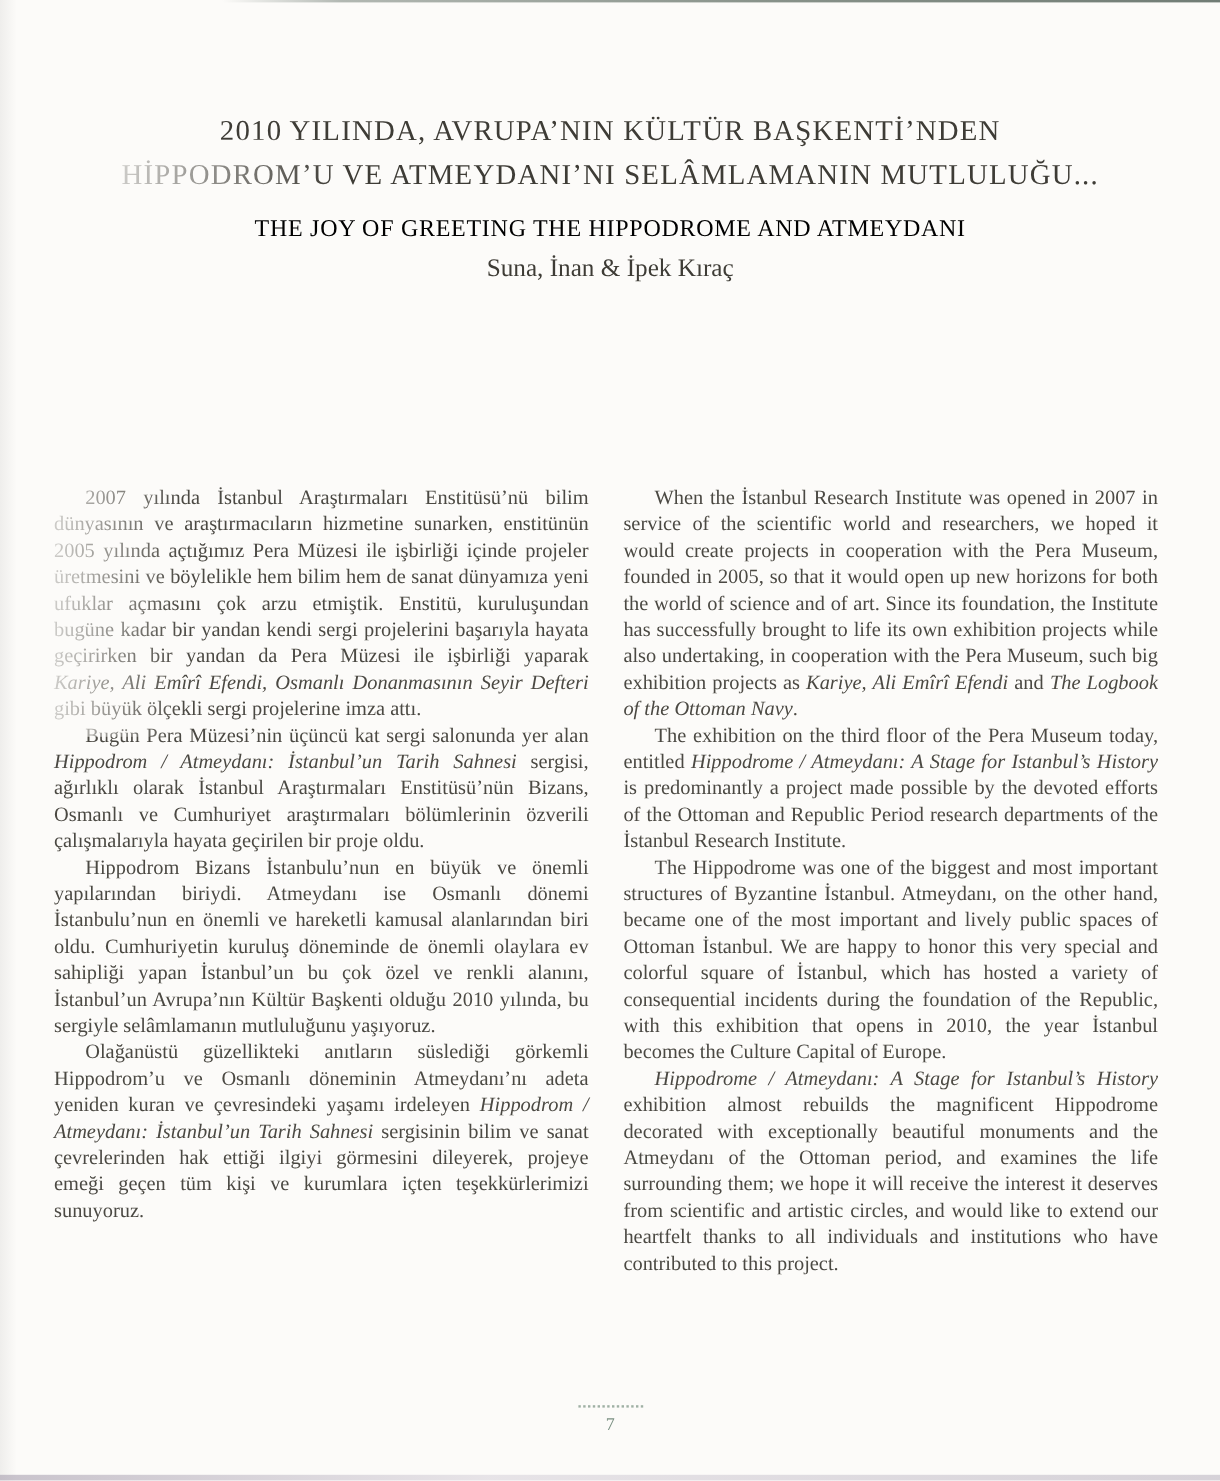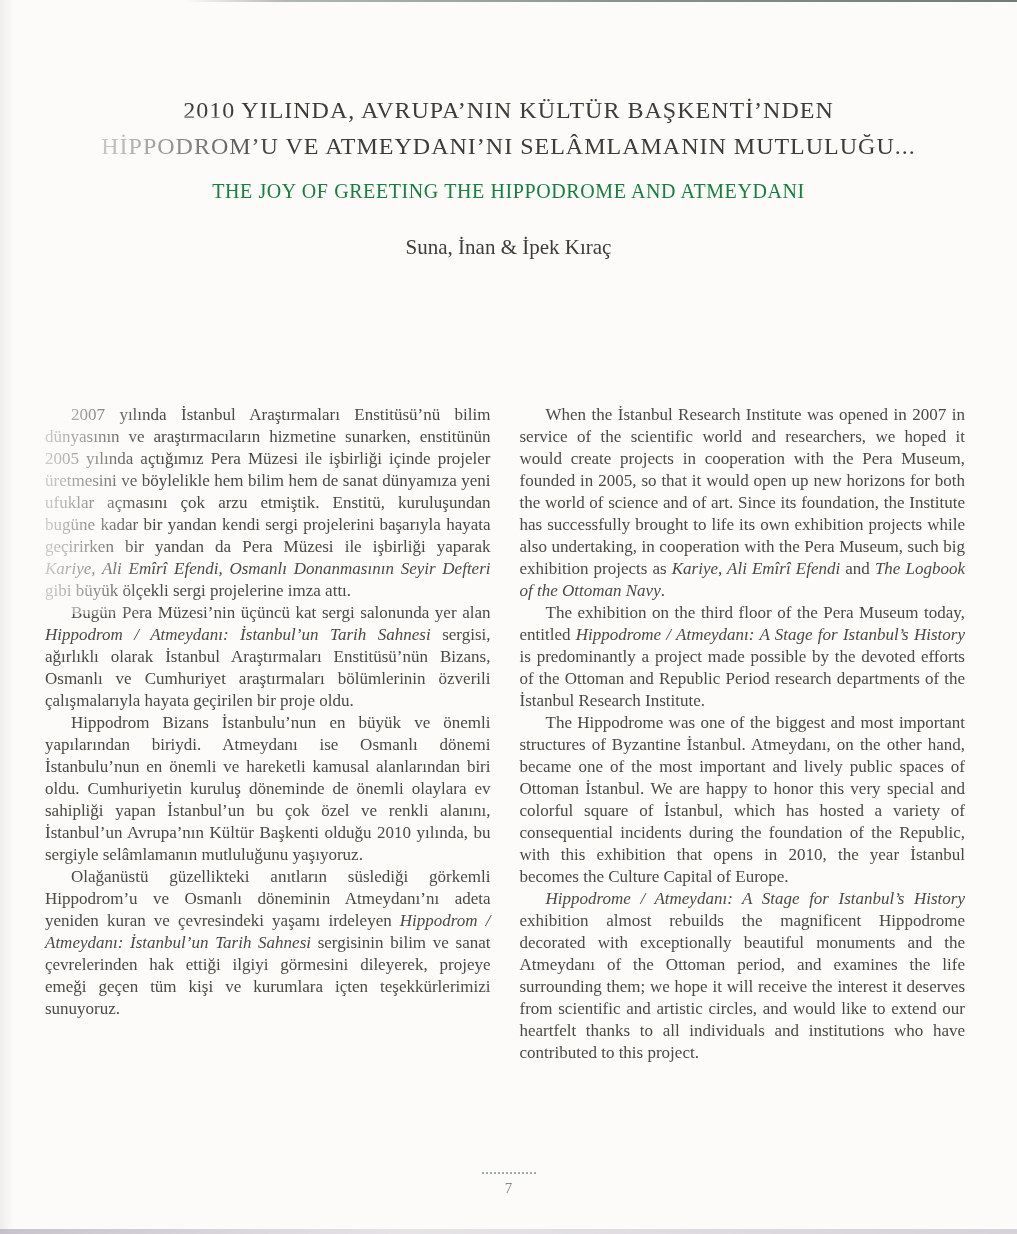--- a/index.html
+++ b/index.html
@@ -44,24 +44,24 @@
   }
 
   
   .header { position: absolute; top: 92px; left: 0; width: 100%; text-align: center; color: #3e3c36; }
   .title-tr {
     font-size: 24px; line-height: 36px; letter-spacing: 1px;
     font-weight: normal; margin: 0; color: #3e3c36;
   }
   .title-en {
     font-size: 20px; line-height: 31px; letter-spacing: 0.6px;
-    font-weight: normal; margin: 12px 0 0 0; color: #15803d;
+    font-weight: normal; margin: 12px 0 0 0; color: #000000;
   }
   .authors {
-    font-size: 21px; line-height: 24px; margin-top: 28px; color: #3e3c36;
+    font-size: 21px; line-height: 24px; margin-top: 4px; color: #3e3c36;
   }
 
   
   .columns {
     position: absolute; top: 404px; left: 45px; width: 920px;
     display: flex; gap: 29px;
   }
   .column { flex: 1 1 0; }
   .column p {
     margin: 0;

